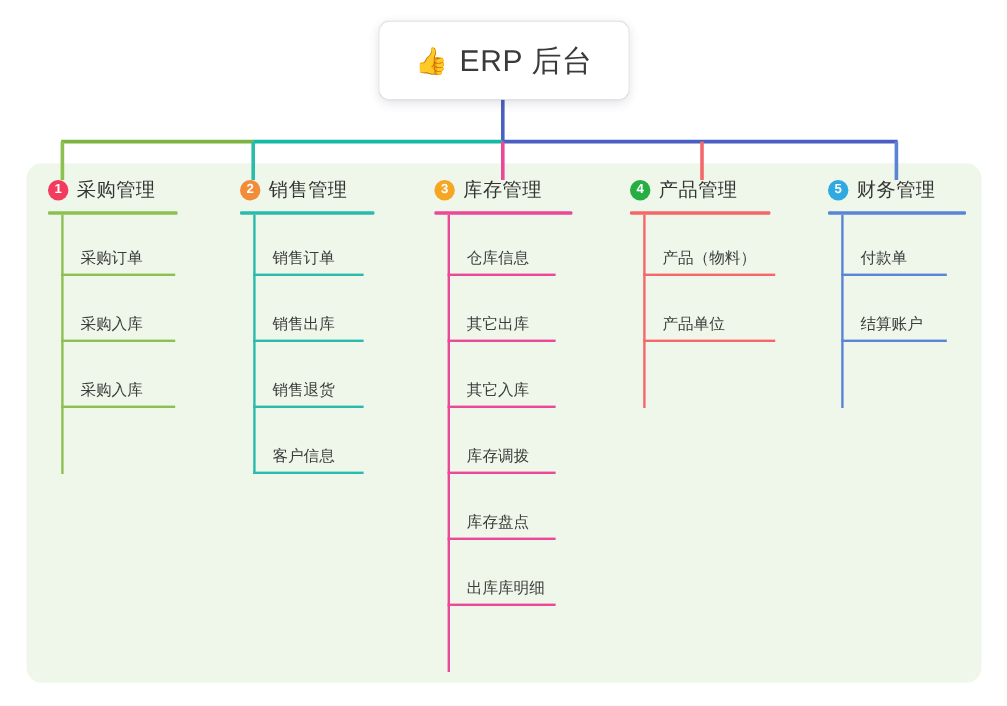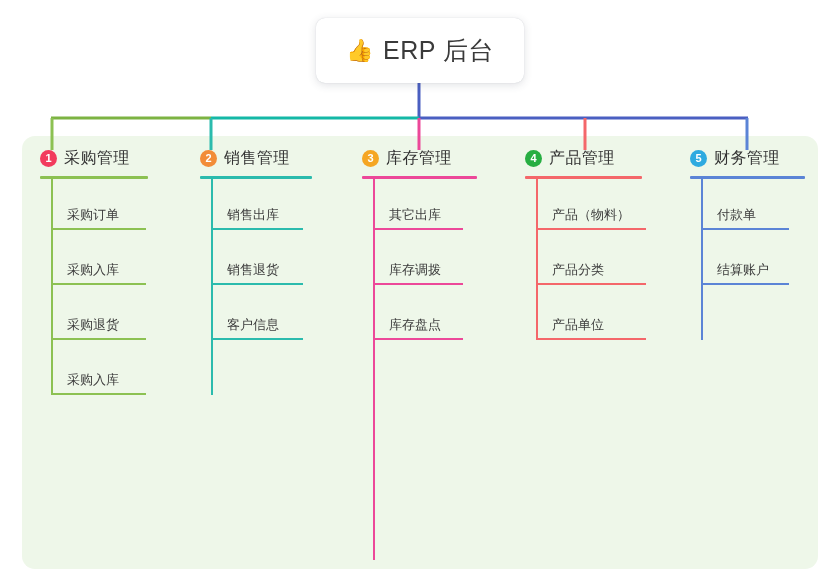--- a/index.html
+++ b/index.html
@@ -122,38 +122,38 @@
           <div class="spine" style="background: rgb(140, 193, 82); height: 216px;"></div>
           <div class="item">
             <div class="item-label">采购订单</div>
             <div class="item-rule" style="background: rgb(140, 193, 82); width: 95px;"></div>
           </div>
           <div class="item">
             <div class="item-label">采购入库</div>
             <div class="item-rule" style="background: rgb(140, 193, 82); width: 95px;"></div>
           </div>
           <div class="item">
-            <div class="item-label">采购退货</div>
-            <div class="item-rule" style="background: rgb(140, 193, 82); width: 95px;"></div>
-          </div>
-          <div class="item">
             <div class="item-label">采购入库</div>
             <div class="item-rule" style="background: rgb(140, 193, 82); width: 95px;"></div>
           </div>
         </div>
       </div>
       <div class="col" style="left: 200px;">
         <div class="col-head">
           <span class="badge" style="background: rgb(242, 140, 56);">2</span>
           <span class="col-title">销售管理</span>
         </div>
         <div class="col-rule" style="background: rgb(43, 187, 173); width: 112px;"></div>
         <div class="items">
           <div class="spine" style="background: rgb(43, 187, 173); height: 216px;"></div>
           <div class="item">
+            <div class="item-label">销售订单</div>
+            <div class="item-rule" style="background: rgb(43, 187, 173); width: 92px;"></div>
+          </div>
+          <div class="item">
             <div class="item-label">销售出库</div>
             <div class="item-rule" style="background: rgb(43, 187, 173); width: 92px;"></div>
           </div>
           <div class="item">
             <div class="item-label">销售退货</div>
             <div class="item-rule" style="background: rgb(43, 187, 173); width: 92px;"></div>
           </div>
           <div class="item">
             <div class="item-label">客户信息</div>
             <div class="item-rule" style="background: rgb(43, 187, 173); width: 92px;"></div>
@@ -162,50 +162,58 @@
       </div>
       <div class="col" style="left: 362px;">
         <div class="col-head">
           <span class="badge" style="background: rgb(245, 166, 35);">3</span>
           <span class="col-title">库存管理</span>
         </div>
         <div class="col-rule" style="background: rgb(236, 72, 153); width: 115px;"></div>
         <div class="items">
           <div class="spine" style="background: rgb(236, 72, 153); height: 381px;"></div>
           <div class="item">
+            <div class="item-label">仓库信息</div>
+            <div class="item-rule" style="background: rgb(236, 72, 153); width: 90px;"></div>
+          </div>
+          <div class="item">
             <div class="item-label">其它出库</div>
             <div class="item-rule" style="background: rgb(236, 72, 153); width: 90px;"></div>
           </div>
           <div class="item">
+            <div class="item-label">其它入库</div>
+            <div class="item-rule" style="background: rgb(236, 72, 153); width: 90px;"></div>
+          </div>
+          <div class="item">
             <div class="item-label">库存调拨</div>
             <div class="item-rule" style="background: rgb(236, 72, 153); width: 90px;"></div>
           </div>
           <div class="item">
             <div class="item-label">库存盘点</div>
+            <div class="item-rule" style="background: rgb(236, 72, 153); width: 90px;"></div>
+          </div>
+          <div class="item">
+            <div class="item-label">出库库明细</div>
             <div class="item-rule" style="background: rgb(236, 72, 153); width: 90px;"></div>
           </div>
         </div>
       </div>
       <div class="col" style="left: 525px;">
         <div class="col-head">
           <span class="badge" style="background: rgb(39, 174, 66);">4</span>
           <span class="col-title">产品管理</span>
         </div>
         <div class="col-rule" style="background: rgb(244, 103, 106); width: 117px;"></div>
         <div class="items">
           <div class="spine" style="background: rgb(244, 103, 106); height: 161px;"></div>
           <div class="item">
             <div class="item-label">产品（物料）</div>
             <div class="item-rule" style="background: rgb(244, 103, 106); width: 110px;"></div>
           </div>
           <div class="item">
-            <div class="item-label">产品分类</div>
-            <div class="item-rule" style="background: rgb(244, 103, 106); width: 110px;"></div>
-          </div>
-          <div class="item">
             <div class="item-label">产品单位</div>
             <div class="item-rule" style="background: rgb(244, 103, 106); width: 110px;"></div>
           </div>
         </div>
       </div>
       <div class="col" style="left: 690px;">
         <div class="col-head">
           <span class="badge" style="background: rgb(46, 170, 224);">5</span>
           <span class="col-title">财务管理</span>
         </div>

